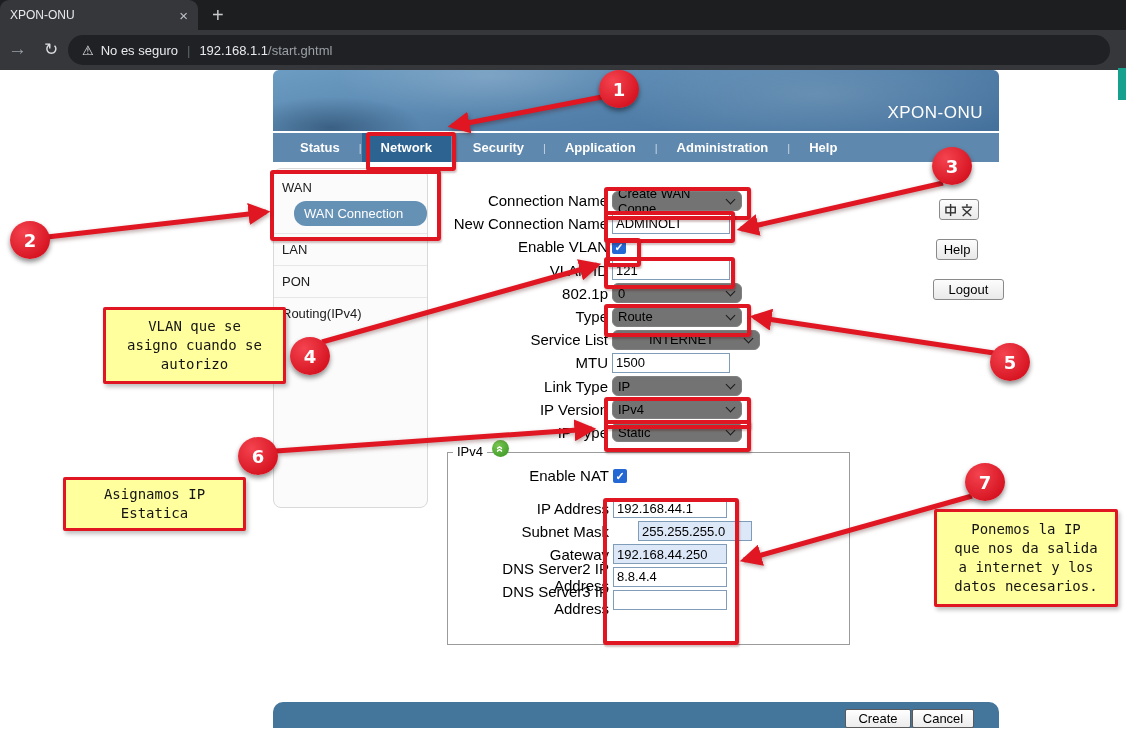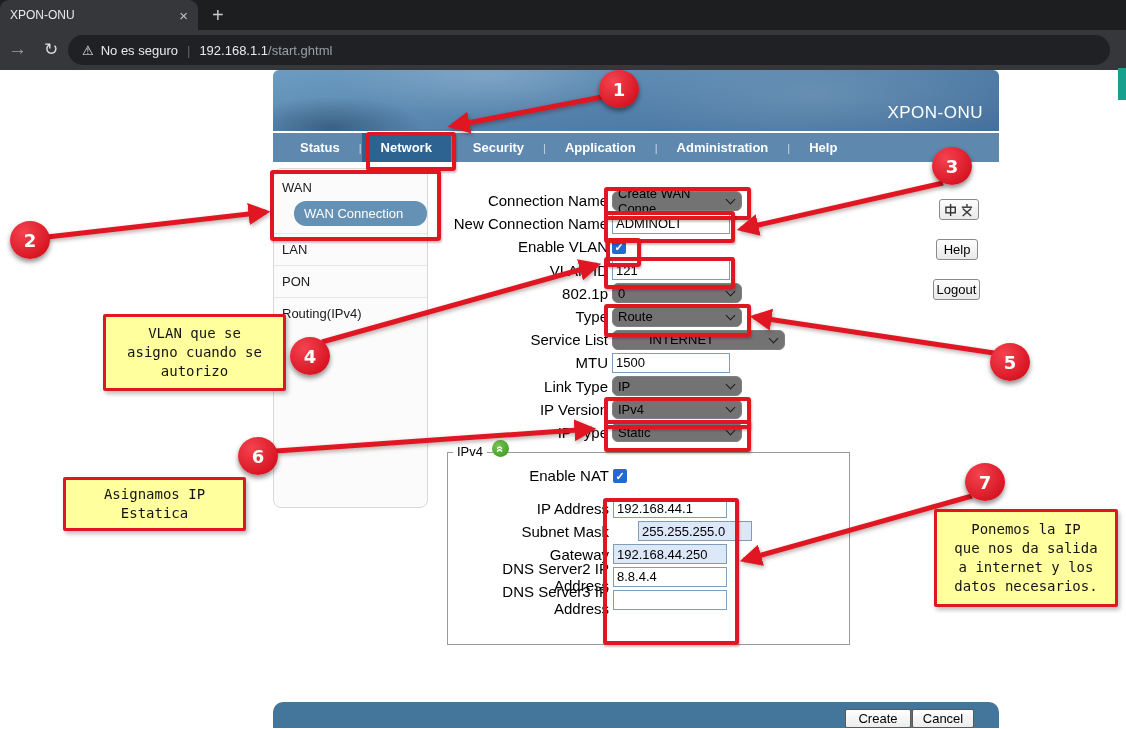--- a/index.html
+++ b/index.html
@@ -181,21 +181,21 @@
       </div>
       <div class="frow" style="height: 23.2px;">
         <span class="flabel">Type</span>
         <div class="sel" style="width: 130px;">
           <span>Route</span>
           <span class="chev"></span>
         </div>
       </div>
       <div class="frow" style="height: 23.2px;">
         <span class="flabel">Service List</span>
-        <div class="sel" style="width: 173px; padding-left: 36px;">
+        <div class="sel" style="width: 148px; padding-left: 36px;">
           <span>INTERNET</span>
           <span class="chev"></span>
         </div>
       </div>
       <div class="frow" style="height: 23.2px;">
         <span class="flabel">MTU</span>
         <input class="txt" value="1500" style="width: 118px;">
       </div>
       <div class="frow" style="height: 23.2px;">
         <span class="flabel">Link Type</span>
@@ -260,21 +260,21 @@
             <rect x="2" y="4.5" width="10" height="6"></rect>
             <line x1="7" y1="1" x2="7" y2="14"></line>
             <line x1="24.5" y1="1" x2="24.5" y2="4"></line>
             <line x1="19" y1="4.5" x2="30" y2="4.5"></line>
             <line x1="20" y1="6" x2="29" y2="14"></line>
             <line x1="29" y1="6" x2="20" y2="14"></line>
           </g>
         </svg>
       </div>
       <div class="sbtn" style="left: 936px; top: 239px; width: 42px; height: 21px;">Help</div>
-      <div class="sbtn" style="left: 933px; top: 279px; width: 47px; height: 21px;">Logout</div>
+      <div class="sbtn" style="left: 933px; top: 279px; width: 71px; height: 21px;">Logout</div>
     </div>
   <div class="footerbar"></div>
   <div id="footer-buttons">
       <div class="fbtn" style="left: 845px; top: 709px; width: 66px; height: 19px;">Create</div>
       <div class="fbtn" style="left: 912px; top: 709px; width: 62px; height: 19px;">Cancel</div>
     </div>
 
   <div id="ann-rects">
       <div class="ann-rect" style="left: 366px; top: 132px; width: 82px; height: 31px;"></div>
       <div class="ann-rect" style="left: 270px; top: 170px; width: 163px; height: 63px;"></div>
@@ -304,21 +304,21 @@
   <div id="ann-circles">
       <div class="step-circle" style="left: 599px; top: 70px;">1</div>
       <div class="step-circle" style="left: 10px; top: 221px;">2</div>
       <div class="step-circle" style="left: 932px; top: 147px;">3</div>
       <div class="step-circle" style="left: 290px; top: 337px;">4</div>
       <div class="step-circle" style="left: 990px; top: 343px;">5</div>
       <div class="step-circle" style="left: 238px; top: 437px;">6</div>
       <div class="step-circle" style="left: 965px; top: 463px;">7</div>
     </div>
   <div id="ann-notes">
-      <div class="note" style="left: 103px; top: 314px; width: 183px; height: 77px;">
+      <div class="note" style="left: 103px; top: 307px; width: 183px; height: 77px;">
         <div>VLAN que se</div>
         <div>asigno cuando se</div>
         <div>autorizo</div>
       </div>
       <div class="note" style="left: 63px; top: 477px; width: 183px; height: 54px;">
         <div>Asignamos IP</div>
         <div>Estatica</div>
       </div>
       <div class="note" style="left: 934px; top: 509px; width: 184px; height: 98px;">
         <div>Ponemos la IP</div>

